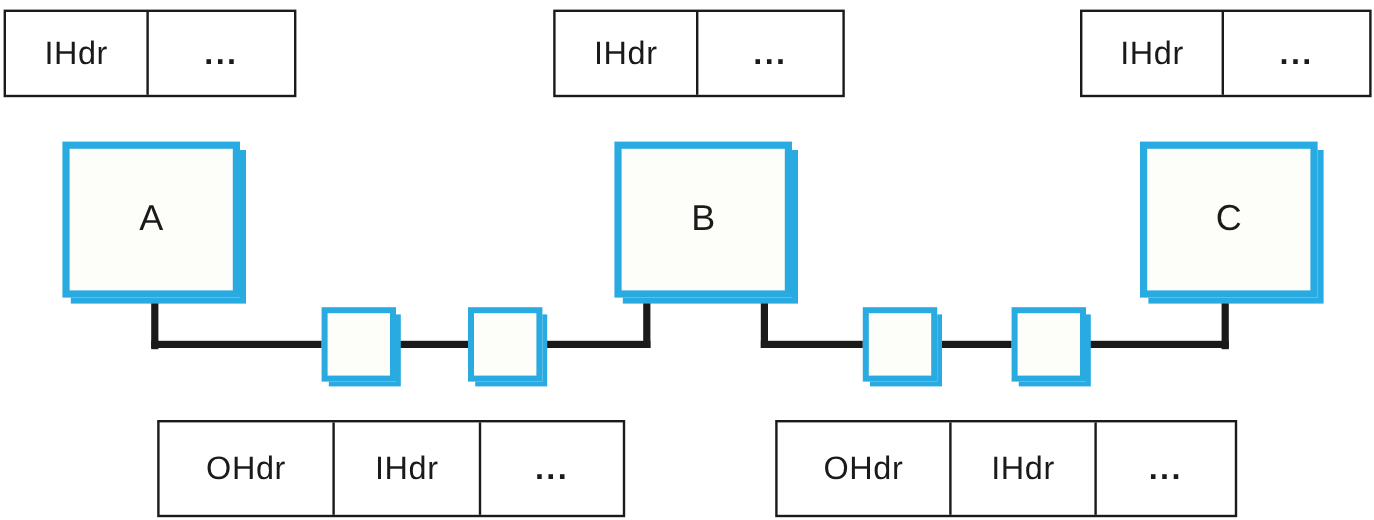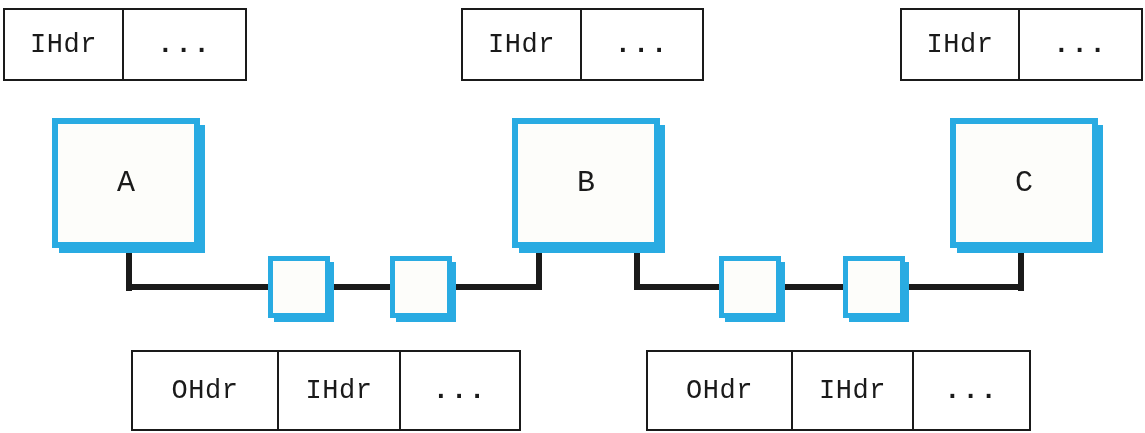--- a/index.html
+++ b/index.html
@@ -5,21 +5,21 @@
   html, body {
     margin: 0;
     padding: 0;
     background: #ffffff;
   }
   .canvas {
     position: relative;
     width: 1145px;
     height: 433px;
     background: #ffffff;
-    font-family: Liberation Mono, monospace;
+    font-family: Liberation Sans, sans-serif;
     color: #1a1a1a;
     overflow: hidden;
   }
   
   .packet {
     position: absolute;
     display: flex;
     border: 2px solid #1a1a1a;
     background: #ffffff;
     box-sizing: border-box;

